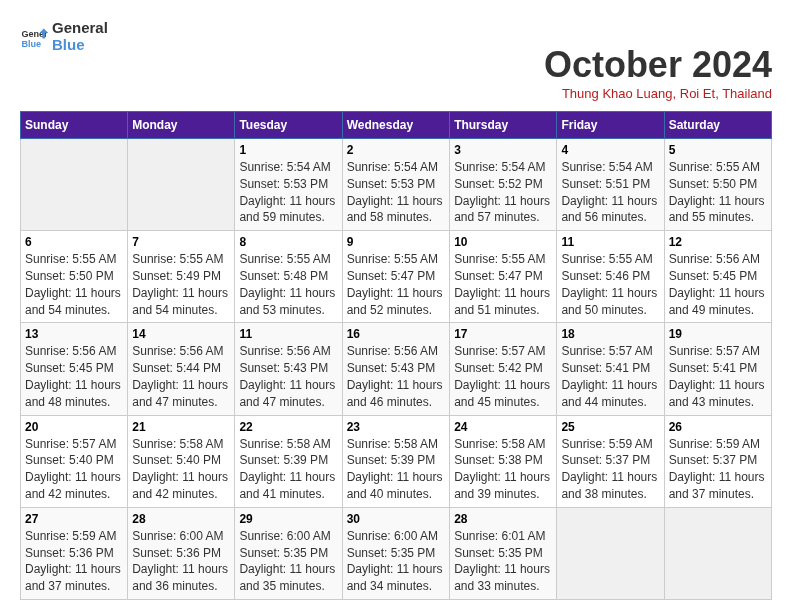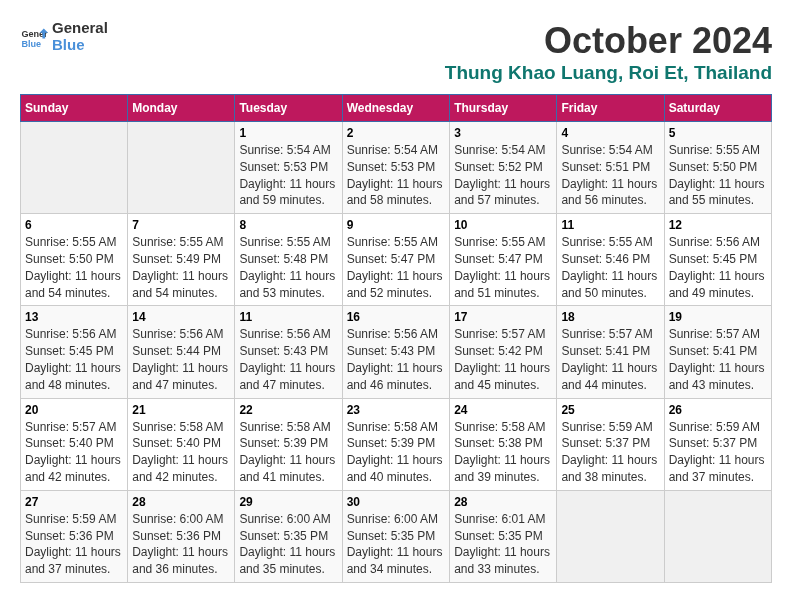--- a/index.html
+++ b/index.html
@@ -25,33 +25,34 @@
       width: 28px;
       height: 28px;
     }
     .title-block {
       text-align: right;
     }
     .month-title {
       font-size: 36px;
       font-weight: bold;
       color: #333;
+      margin-top: 24px;
     }
     .location {
-      font-size: 19px;
-      color: #0f766e;
-      font-weight: bold;
+      font-size: 13px;
+      color: #b91c1c;
+      font-weight: normal;
     }
     table {
       width: 100%;
       border-collapse: collapse;
       font-size: 11px;
     }
     thead tr th {
-      background-color: #be185d;
+      background-color: #4c1d95;
       color: #fff;
       padding: 6px 4px;
       text-align: left;
       font-size: 12px;
       border: 1px solid #3a6aaa;
     }
     tbody tr td {
       border: 1px solid #ccc;
       vertical-align: top;
       padding: 4px;

